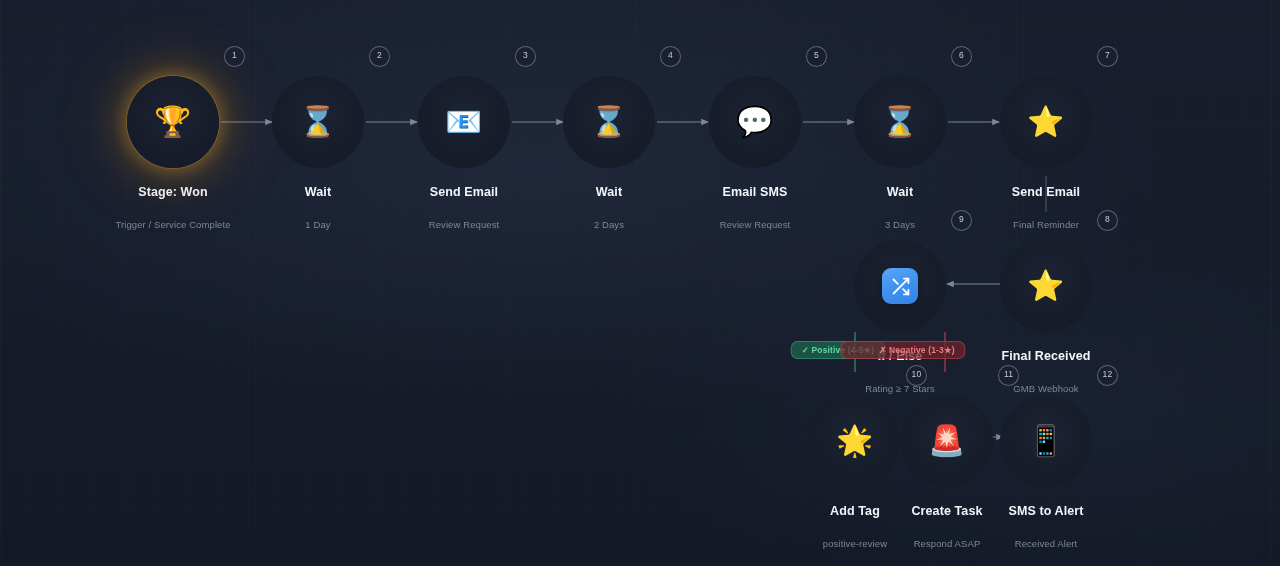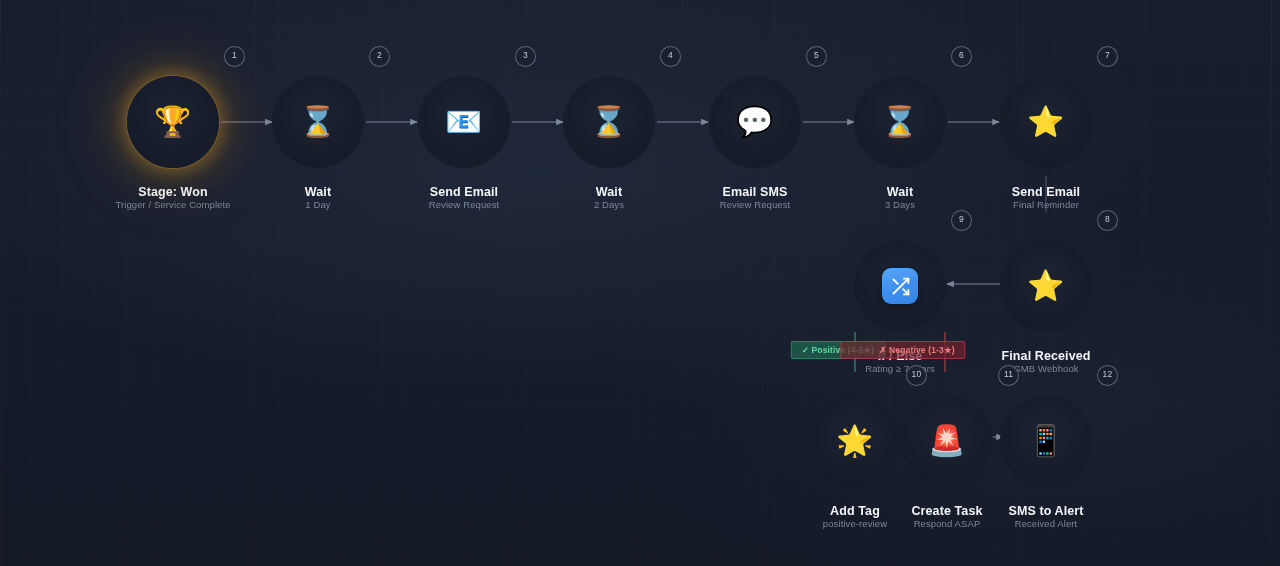--- a/index.html
+++ b/index.html
@@ -93,21 +93,21 @@
   }
   .node-title {
     margin-top: 17px;
     color: #f2f5fa;
     font-size: 12.5px;
     font-weight: bold;
     letter-spacing: 0.1px;
     white-space: nowrap;
   }
   .node-sub {
-    margin-top: 0;
+    margin-top: 20px;
     color: #7c879b;
     font-size: 9.5px;
     letter-spacing: 0.1px;
     white-space: nowrap;
   }
 
   
   .tile-icon {
     width: 36px;
     height: 36px;
@@ -117,21 +117,21 @@
     align-items: center;
     justify-content: center;
     box-shadow: 0 2px 7px rgba(0,0,0,0.35);
   }
 
   
   .branch-pill {
     position: absolute;
     transform: translate(-50%, -50%);
     padding: 3px 10px;
-    border-radius: 2px;
+    border-radius: 7px;
     font-size: 8.5px;
     font-weight: bold;
     letter-spacing: 0.15px;
     white-space: nowrap;
   }
   .branch-pill.positive {
     background: rgba(29,104,80,0.72);
     border: 1px solid rgba(62,176,131,0.50);
     color: #63d6a4;
   }

